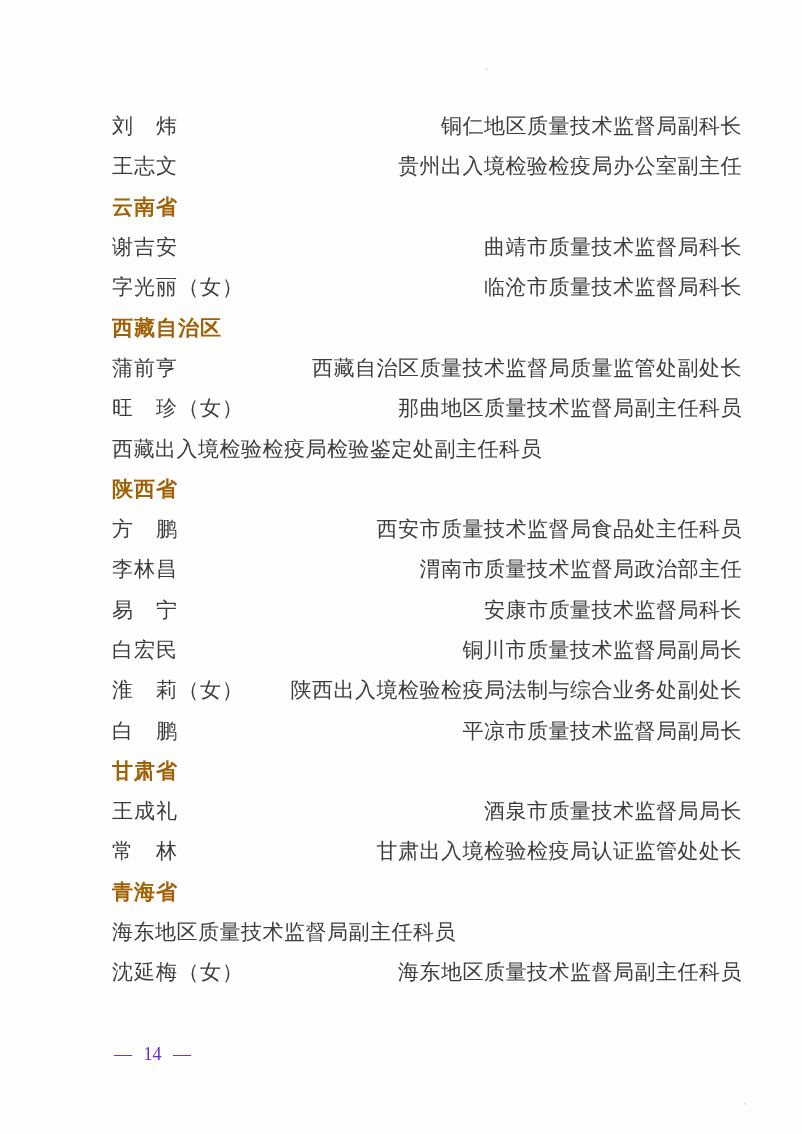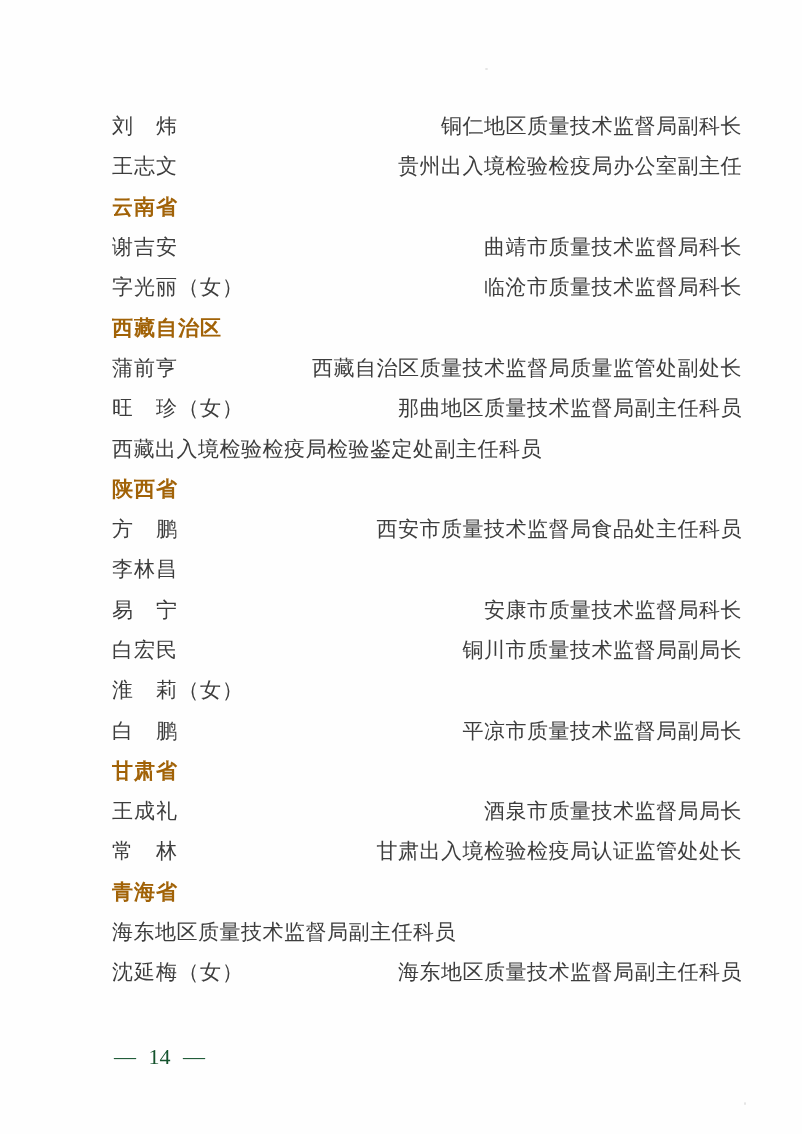--- a/index.html
+++ b/index.html
@@ -43,22 +43,22 @@
     font-family: "Liberation Sans", "DejaVu Sans", sans-serif;
     font-weight: 700;
     font-size: 21px;
     color: #a16207;
     letter-spacing: 1px;
   }
   .page-number {
     position: absolute;
     left: 114px;
     top: 1044px;
-    font-size: 22px;
-    color: #14532d;
+    font-size: 18px;
+    color: #6d28d9;
     word-spacing: 7px;
     font-family: "Liberation Serif", "DejaVu Serif", serif;
   }
   .speck {
     position: absolute;
     border-radius: 50%;
     background: #999;
     opacity: 0.25;
   }
   .speck-1 { left: 485px; top: 68px;  width: 3px; height: 2px; }
@@ -104,31 +104,33 @@
       </div>
       <div class="row">
         <span class="section-header">陕西省</span>
       </div>
       <div class="row">
         <span class="name">方　鹏</span>
         <span class="title">西安市质量技术监督局食品处主任科员</span>
       </div>
       <div class="row">
         <span class="name">李林昌</span>
+        <span class="title">渭南市质量技术监督局政治部主任</span>
       </div>
       <div class="row">
         <span class="name">易　宁</span>
         <span class="title">安康市质量技术监督局科长</span>
       </div>
       <div class="row">
         <span class="name">白宏民</span>
         <span class="title">铜川市质量技术监督局副局长</span>
       </div>
       <div class="row">
         <span class="name">淮　莉（女）</span>
+        <span class="title">陕西出入境检验检疫局法制与综合业务处副处长</span>
       </div>
       <div class="row">
         <span class="name">白　鹏</span>
         <span class="title">平凉市质量技术监督局副局长</span>
       </div>
       <div class="row">
         <span class="section-header">甘肃省</span>
       </div>
       <div class="row">
         <span class="name">王成礼</span>

